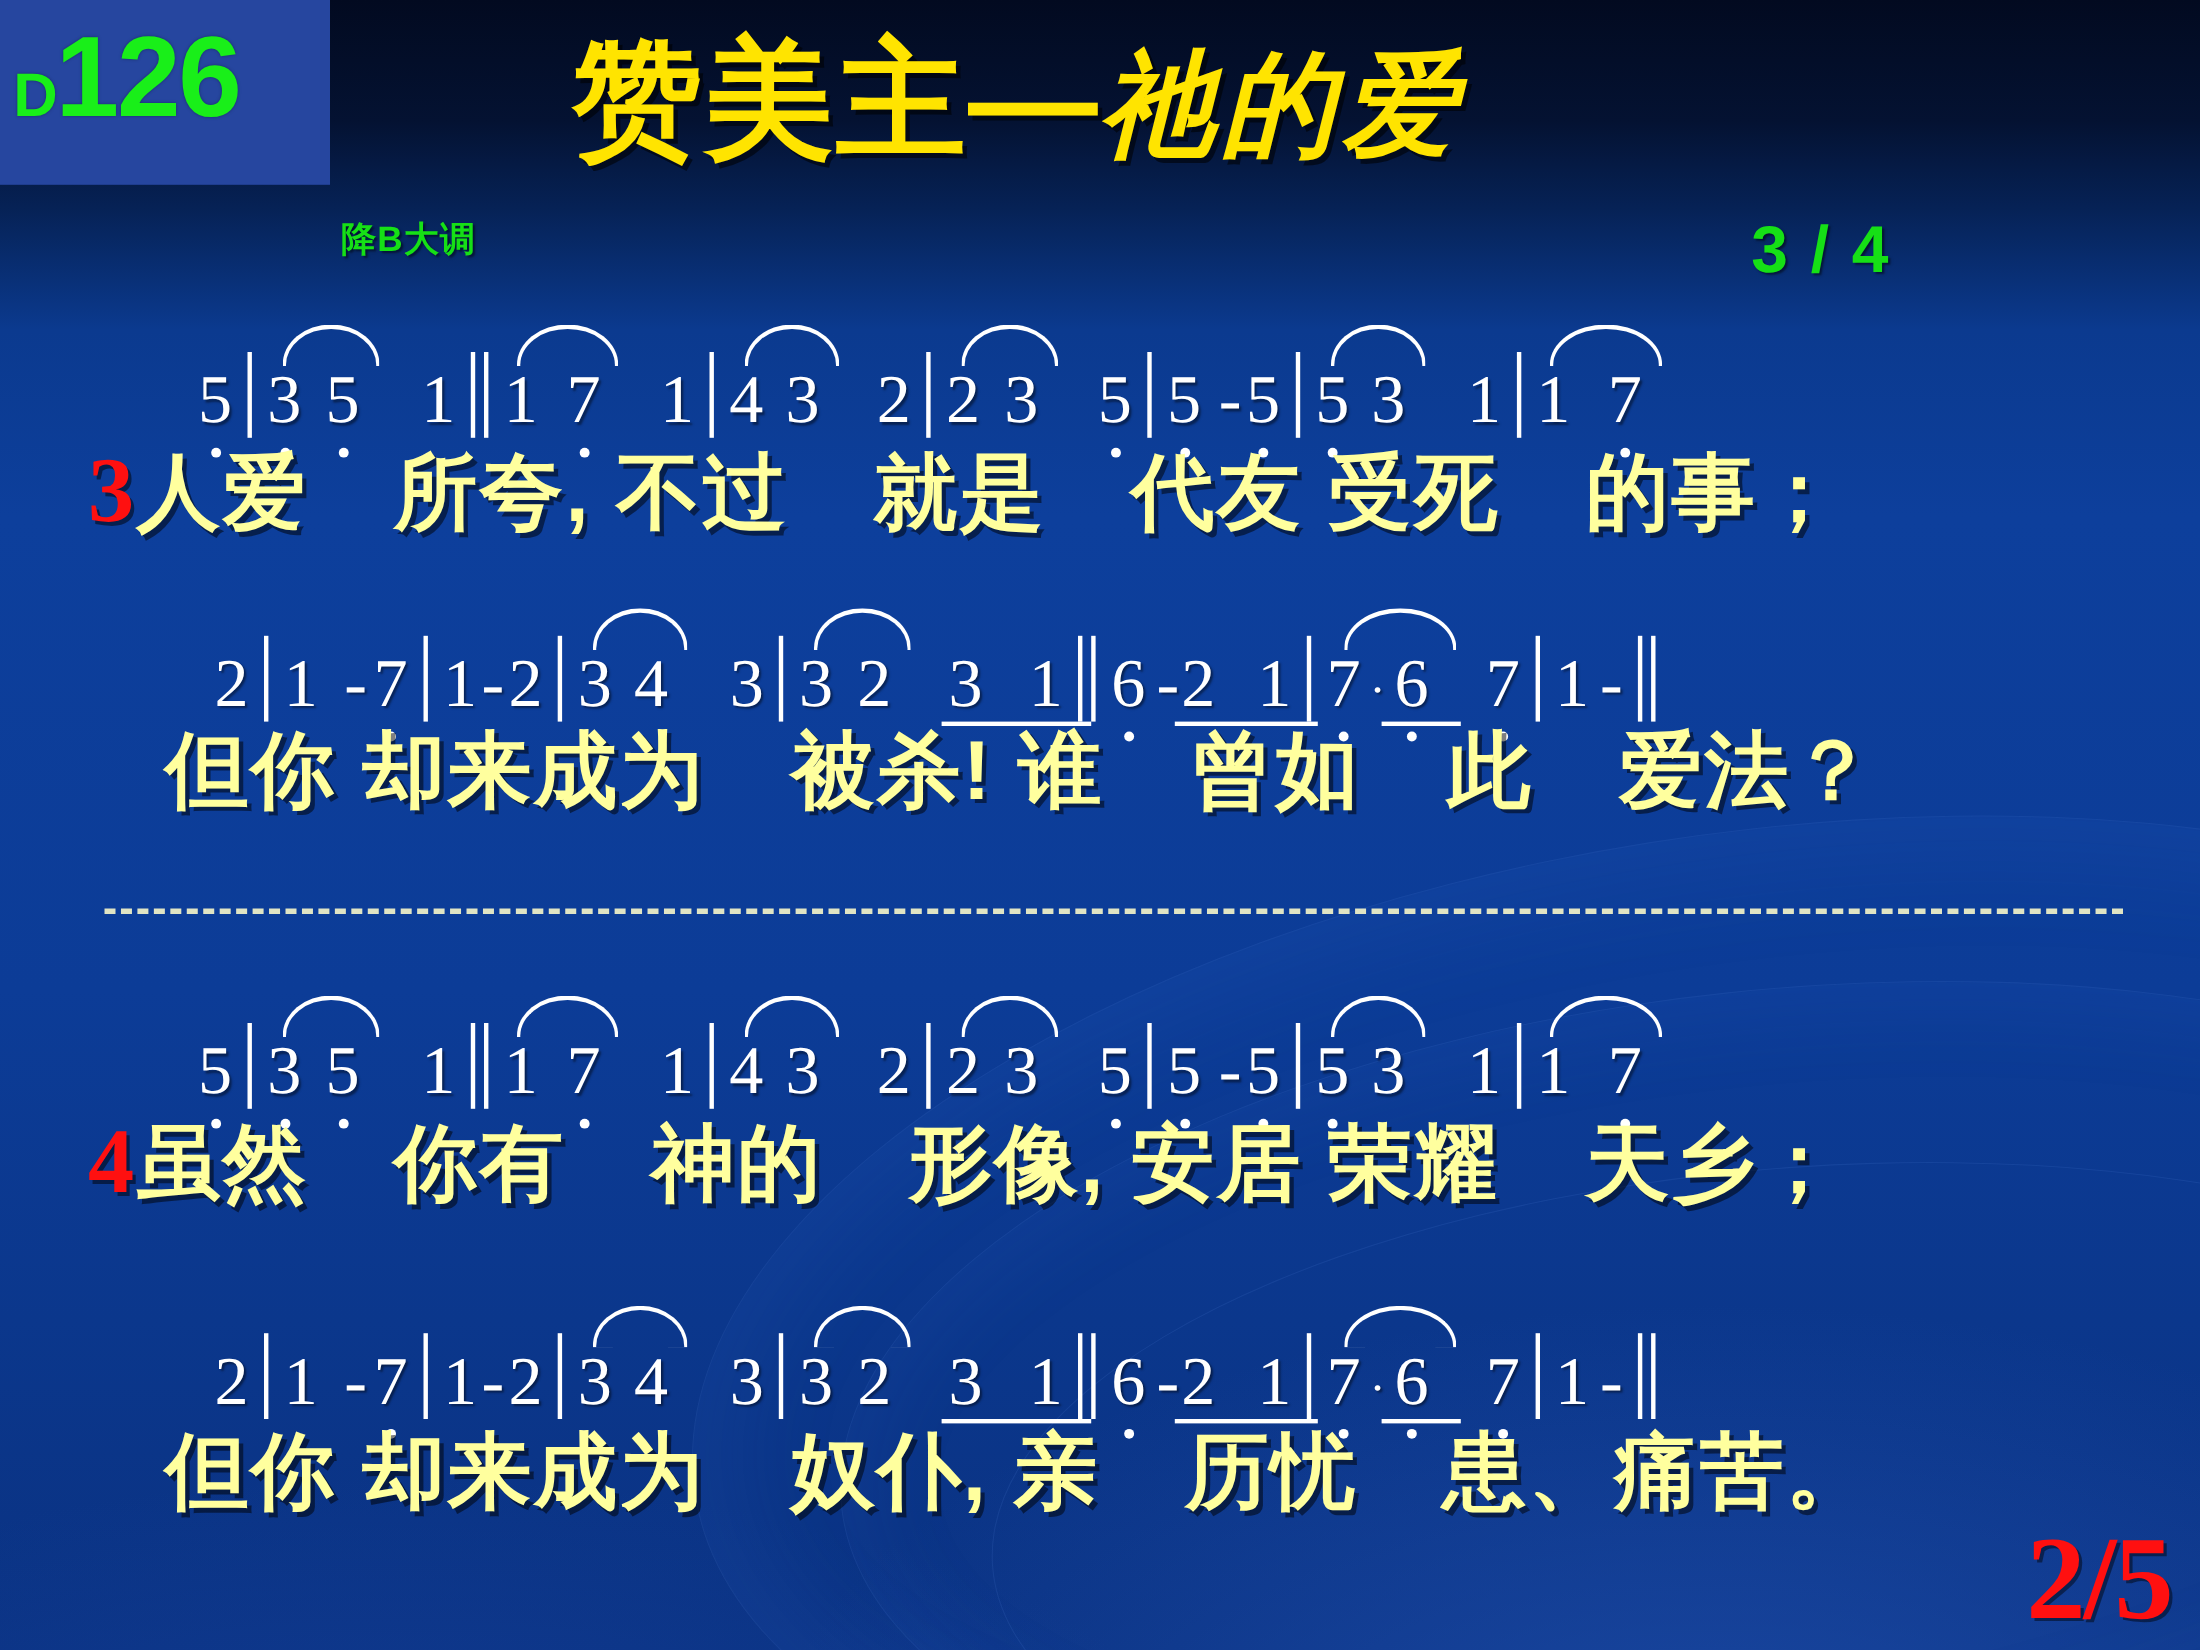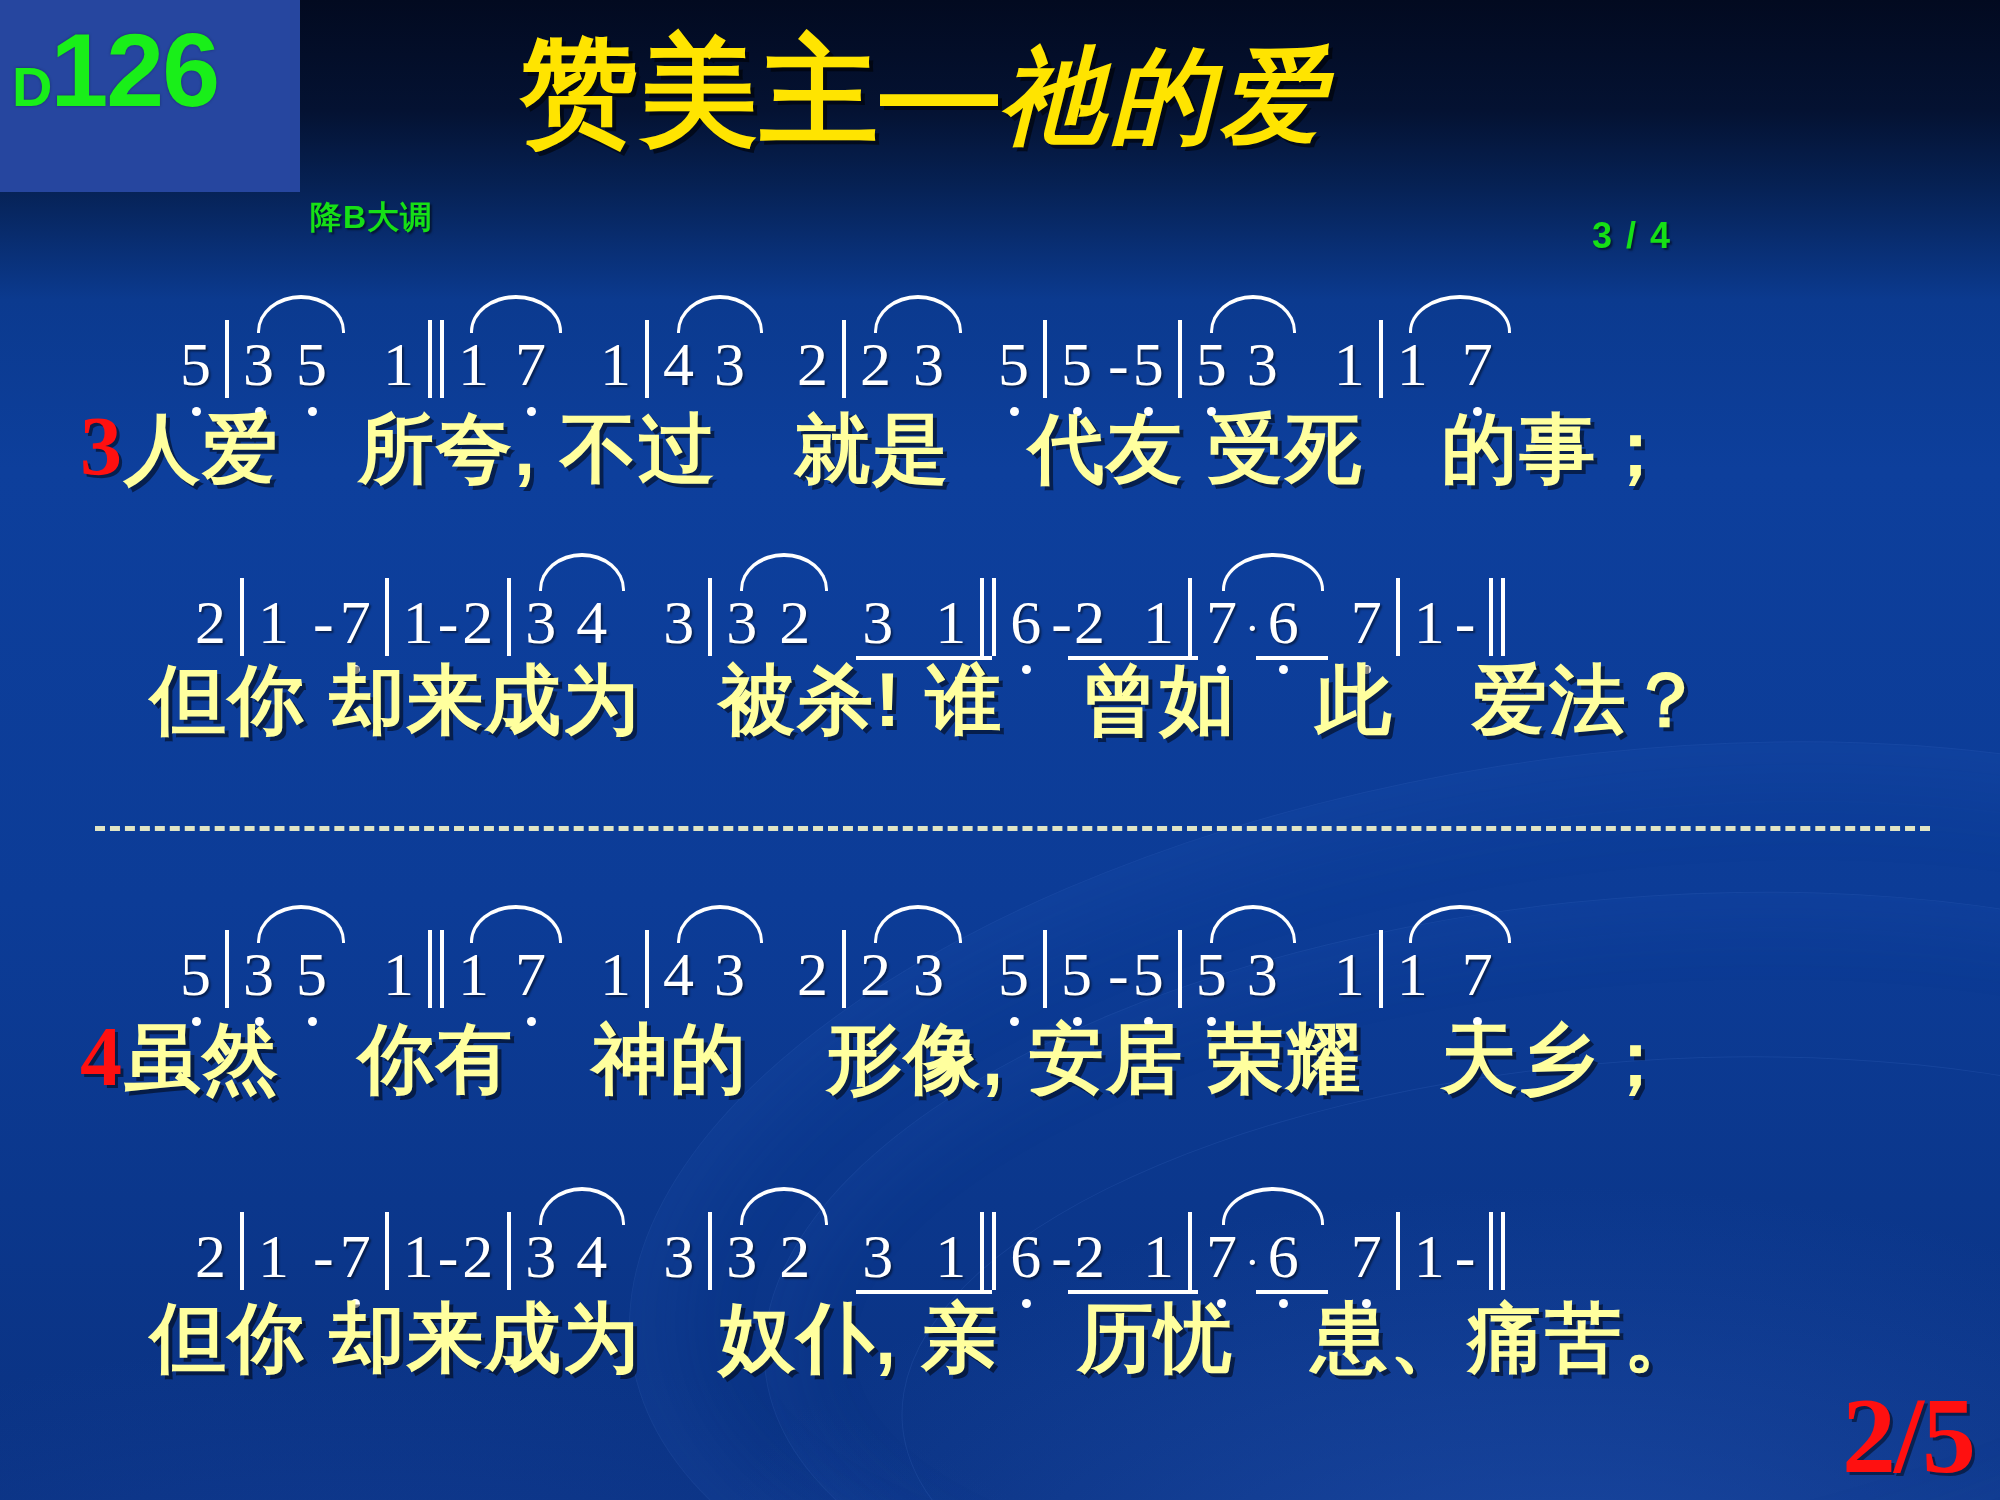--- a/index.html
+++ b/index.html
@@ -25,37 +25,37 @@
           #0a3282 1500px);
   }
   #bg .swoosh{position:absolute;border-radius:50%;border:1px solid rgba(120,170,255,.10);}
   #bg .s1{left:620px;top:760px;width:1900px;height:900px;transform:rotate(-9deg);
           box-shadow:0 0 90px 40px rgba(60,120,220,.10) inset;}
   #bg .s2{left:760px;top:900px;width:1700px;height:760px;transform:rotate(-6deg);
           box-shadow:0 0 70px 30px rgba(60,120,220,.08) inset;}
   #bg .s3{left:900px;top:1060px;width:1500px;height:620px;transform:rotate(-4deg);}
 
   
-  #badge{position:absolute;left:0;top:0;width:300px;height:192px;background:#26469f;}
+  #badge{position:absolute;left:0;top:0;width:300px;height:168px;background:#26469f;}
   #badge .txt{position:absolute;left:12px;top:18px;color:#19ef19;
               font-weight:700;letter-spacing:-2px;line-height:1;
               text-shadow:0 0 3px rgba(0,0,0,.35);}
   #badge .d{font-size:56px;vertical-align:baseline;}
   #badge .n{font-size:104px;}
 
   #title{position:absolute;left:520px;top:32px;white-space:nowrap;line-height:1;}
   #title .t1{font-size:118px;font-weight:700;color:#ffe400;letter-spacing:2px;
              text-shadow:4px 4px 0 rgba(0,0,0,.55);}
   #title .t2{font-size:104px;font-weight:700;color:#ffe400;font-style:italic;
              font-family:"Liberation Serif","DejaVu Serif",serif;letter-spacing:6px;
              text-shadow:4px 4px 0 rgba(0,0,0,.55);}
 
   #key{position:absolute;left:310px;top:196px;font-size:32px;color:#16e016;font-weight:700;
        text-shadow:2px 2px 2px rgba(0,0,0,.5);letter-spacing:1px;}
-  #meter{position:absolute;left:1592px;top:215px;font-size:36px;color:#16e016;font-weight:700;
+  #meter{position:absolute;left:1592px;top:192px;font-size:60px;color:#16e016;font-weight:700;
        text-shadow:2px 2px 2px rgba(0,0,0,.5);letter-spacing:2px;}
 
   
   .staff{position:absolute;left:0;right:0;height:110px;color:#ffffff;
          font-family:"Liberation Serif","DejaVu Serif",serif;font-size:62px;
          white-space:nowrap;}
   .staff .row{position:relative;height:110px;display:flex;align-items:flex-end;padding-left:180px;}
   .tok{position:relative;display:inline-block;text-align:center;}
   .tok .g{display:inline-block;position:relative;text-shadow:2px 2px 2px rgba(0,0,0,.45);}
   

